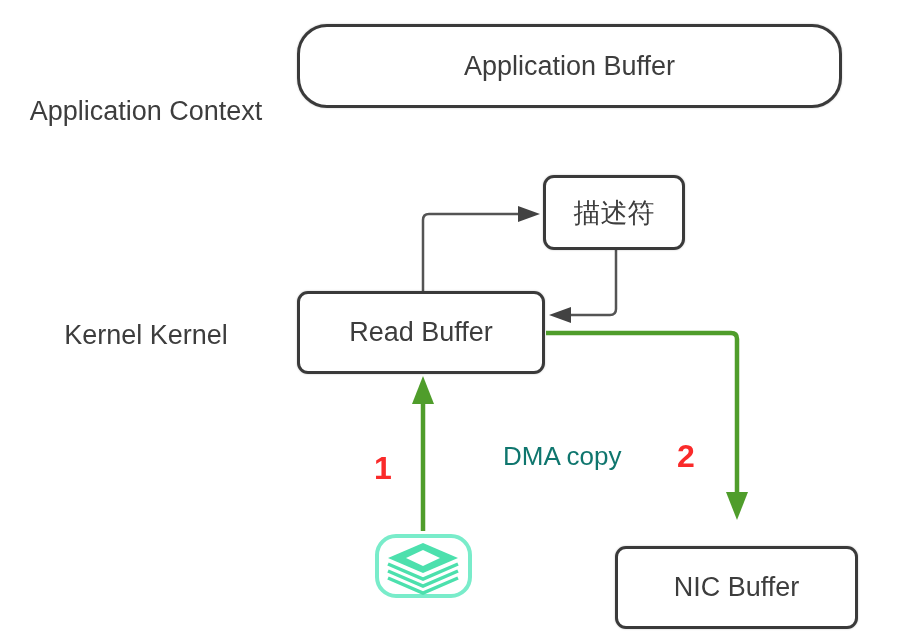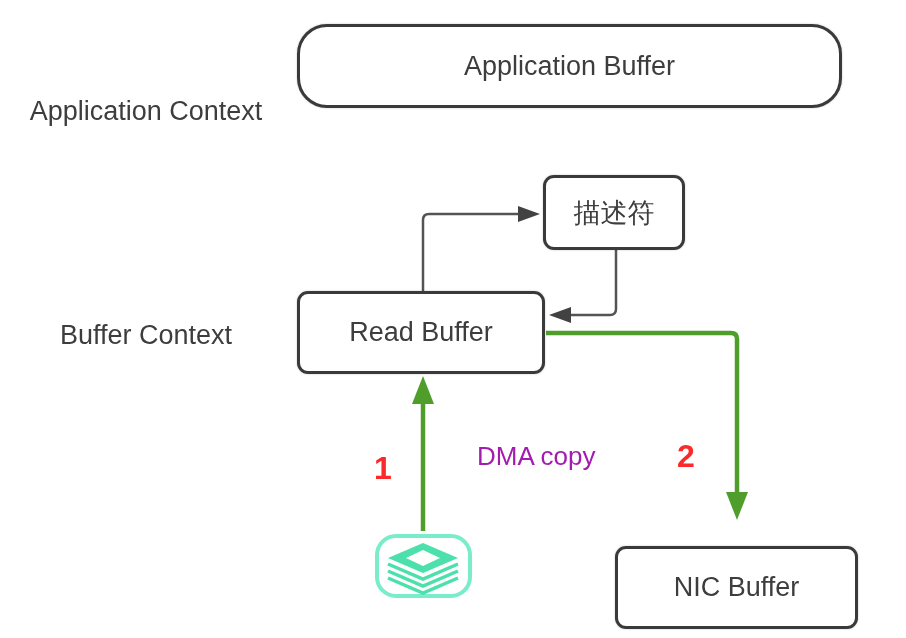--- a/index.html
+++ b/index.html
@@ -21,22 +21,22 @@
   .node-descriptor { left:543px; top:175px; width:142px; height:75px; }
   .node-read-buffer{ left:297px; top:291px; width:248px; height:83px;justify-content:center; }
   .node-nic-buffer { left:615px; top:546px; width:243px; height:83px; }
   .ctx-label {
     position:absolute; left:26px; width:240px; text-align:center;
     font-size:27px; color:#3d3d3d; white-space:nowrap;
   }
   .ctx-app    { top:48px;margin-top:48px; }
   .ctx-kernel { top:320px; }
   .dma-label {
-    position:absolute; left:477px; top:441px;
-    font-size:26px; color:#a21caf; white-space:nowrap;
+    position:absolute; left:503px; top:441px;
+    font-size:26px; color:#0f766e; white-space:nowrap;
   }
   .step-num {
     position:absolute; font-size:32px; font-weight:bold; color:#fa2a2a;
     line-height:1;
   }
   .step-1 { left:374px; top:452px; }
   .step-2 { left:677px; top:440px; }
   .disk-icon { position:absolute; left:374px; top:533px; width:99px; height:66px; }
 </style>
 </head>
@@ -62,21 +62,21 @@
   <div class="ctx-label ctx-app">Application Context</div>
 
   <div class="node node-app-buffer">
     <span>Application Buffer</span>
   </div>
 
   <div class="node node-descriptor">
     <span>描述符</span>
   </div>
 
-  <div class="ctx-label ctx-kernel">Buffer Context</div>
+  <div class="ctx-label ctx-kernel">Kernel Kernel</div>
 
   <div class="node node-read-buffer">
     <span>Read Buffer</span>
   </div>
 
   <div class="node node-nic-buffer">
     <span>NIC Buffer</span>
   </div>
 
   <div class="step-num step-1">1</div>

